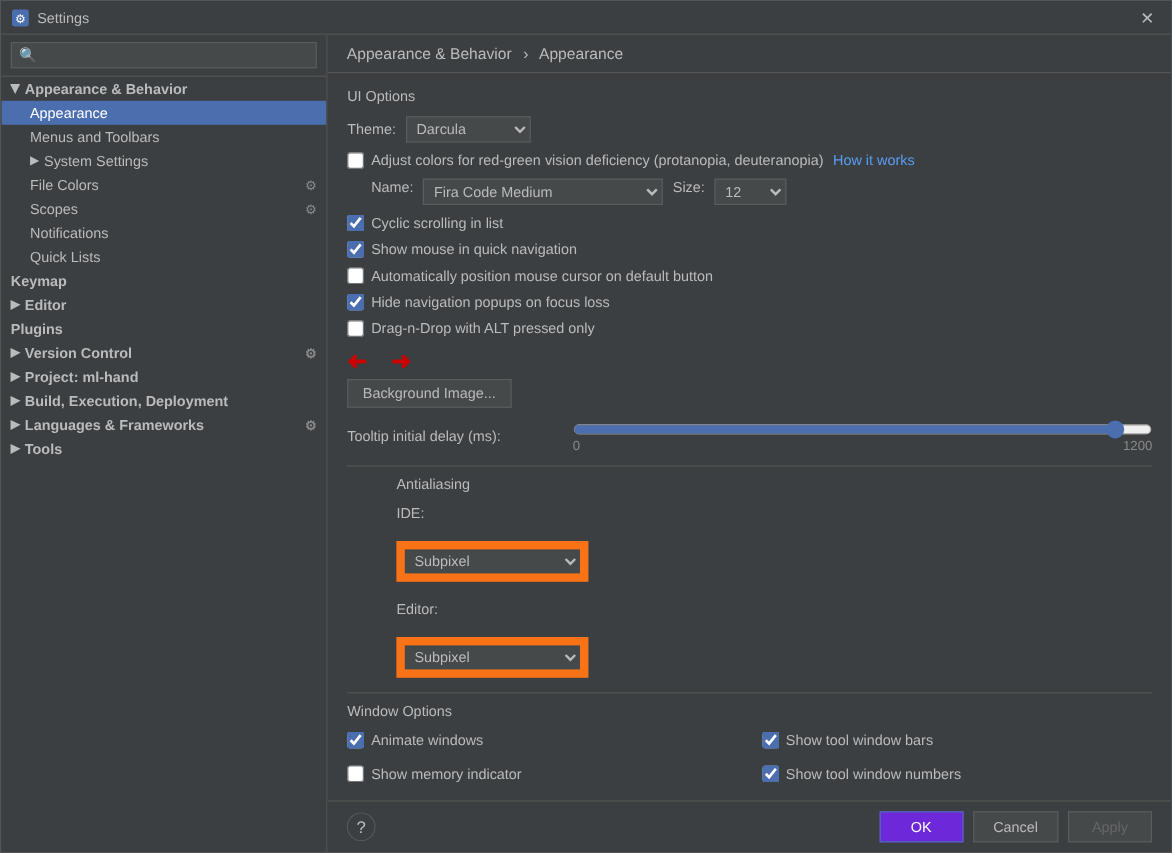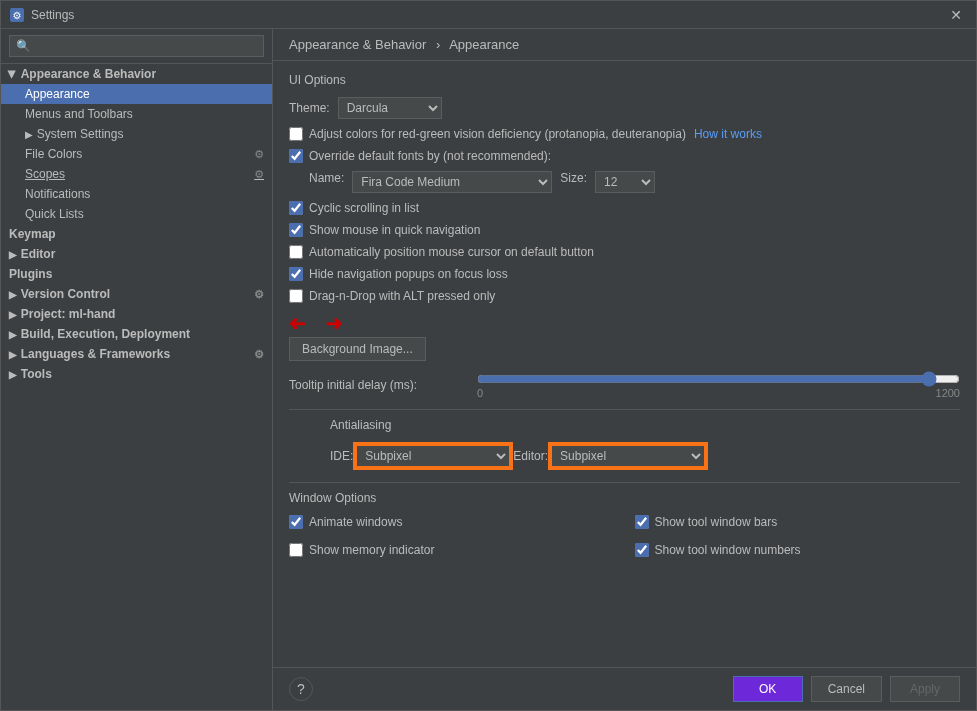--- a/index.html
+++ b/index.html
@@ -214,27 +214,27 @@
     }
     .slider-values {
       display: flex;
       justify-content: space-between;
       font-size: 11px;
       color: #888;
     }
     .antialiasing-section { margin-bottom: 12px; margin-left: 41px; }
     .antialiasing-row {
       display: flex;
-      align-items: center;
-      gap: 0;
+      gap: 16px;
+      flex-direction: column;
     }
     .aa-label { color: #bbbbbb; }
     .aa-select {
       background: #45494a;
-      border: 4px solid #f97316;
+      border: 7px solid #f97316;
       color: #bbbbbb;
       padding: 2px 4px;
       font-size: 12px;
       width: 160px;
     }
     .window-options-grid {
       display: grid;
       grid-template-columns: 1fr 1fr;
       gap: 6px 20px;
     }
@@ -334,21 +334,21 @@
         <div class="nav-item sub">
           <span class="chevron">▶</span>
           <span>System Settings</span>
         </div>
 
         <div class="nav-item sub" style="justify-content: space-between;">
           <span>File Colors</span>
           <span class="gear-icon-small">⚙</span>
         </div>
 
-        <div class="nav-item sub" style="justify-content: space-between; text-decoration: underline;">
+        <div class="nav-item sub" style="justify-content: space-between;">
           <span>Scopes</span>
           <span class="gear-icon-small">⚙</span>
         </div>
 
         <div class="nav-item sub">
           <span>Notifications</span>
         </div>
 
         <div class="nav-item sub">
           <span>Quick Lists</span>
@@ -422,26 +422,20 @@
         </div>
 
         <div class="option-row">
           <label>
             <input type="checkbox" style="">
             <span>Adjust colors for red-green vision deficiency (protanopia, deuteranopia)</span>
           </label>
           <a href="#" class="link-text" style="margin-left:8px;">How it works</a>
         </div>
 
-        <div class="option-row">
-          <label>
-            <input type="checkbox" checked="" style="">
-            <span>Override default fonts by (not recommended):</span>
-          </label>
-        </div>
 
         <div class="font-row" style="padding-left:20px;">
           <span class="font-label">Name:</span>
           <select class="font-select">
             <option>Fira Code Medium</option>
             <option>Arial</option>
             <option>Consolas</option>
           </select>
           <span class="font-label">Size:</span>
           <select class="size-select">

